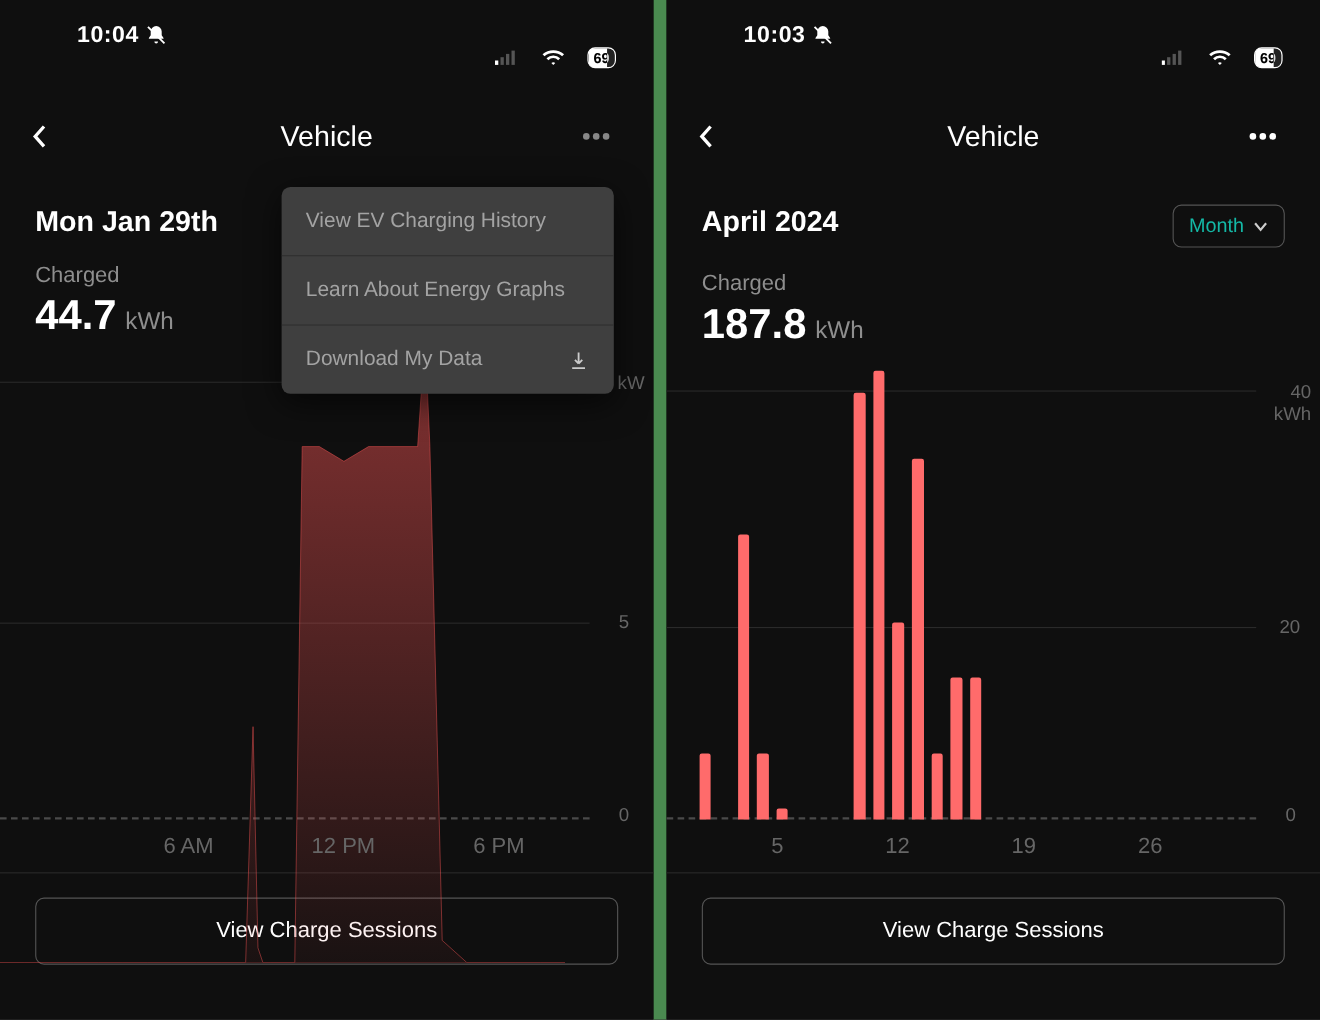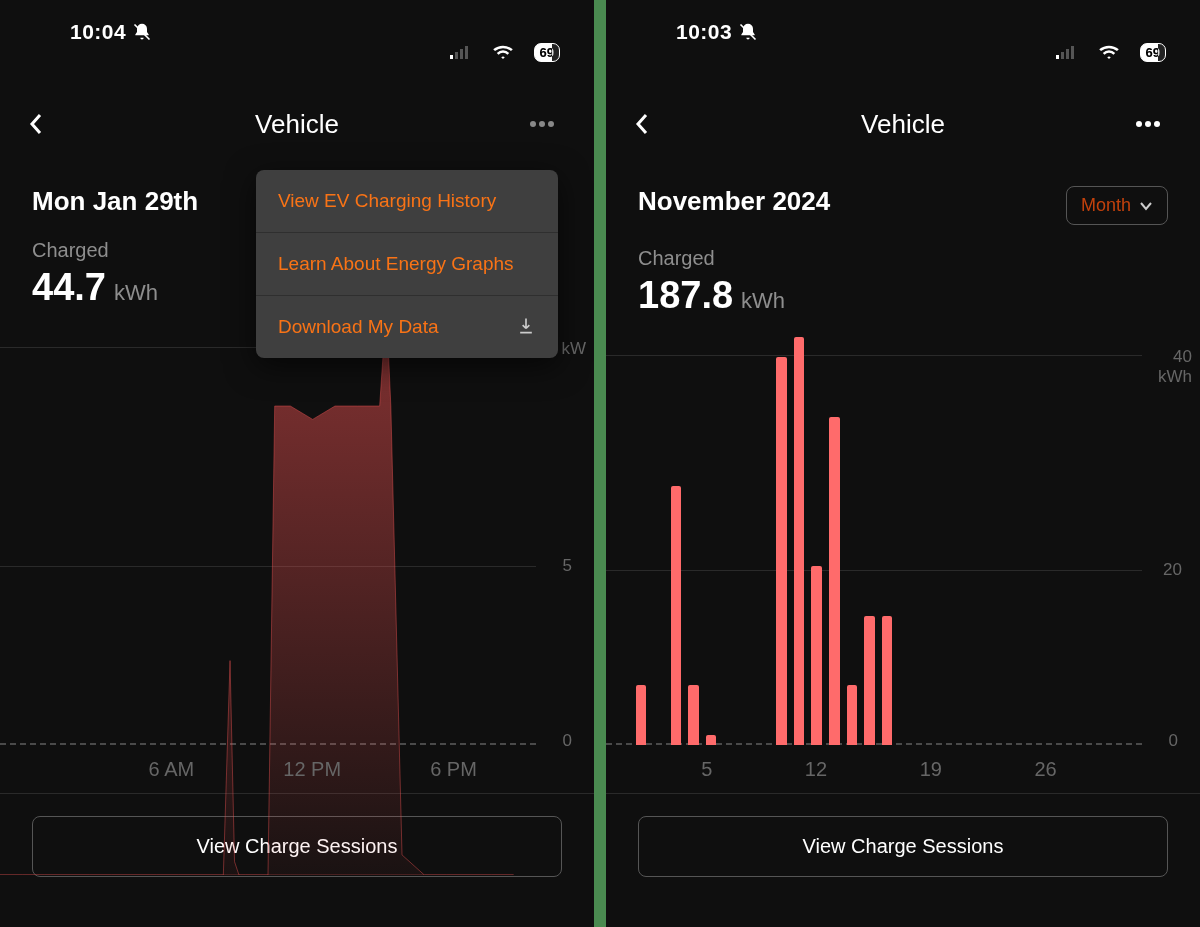--- a/index.html
+++ b/index.html
@@ -27,42 +27,42 @@
   .icon{display:inline-flex;align-items:center;justify-content:center;}
   svg{display:block;}
   
   .navhead{display:flex;align-items:center;justify-content:space-between;padding:48px 32px 6px 16px;position:relative;}
   .navhead .back{width:40px;height:40px;display:flex;align-items:center;justify-content:center;}
   .navhead .title{position:absolute;left:50%;transform:translateX(-50%);font-size:26px;font-weight:500;}
   .navhead .more{width:40px;height:40px;display:flex;align-items:center;justify-content:center;}
   
   .page-head{padding:36px 32px 0 32px;display:flex;align-items:flex-start;justify-content:space-between;}
   .page-head h2{font-size:26px;font-weight:600;}
-  .pill{border:1px solid var(--btn-border);border-radius:8px;padding:8px 14px;display:flex;align-items:center;gap:8px;color:#c2410c;font-size:18px;}
+  .pill{border:1px solid var(--btn-border);border-radius:8px;padding:8px 14px;display:flex;align-items:center;gap:8px;color:#14b8a6;font-size:18px;}
   .metric{padding:22px 32px 0 32px;}
   .metric .label{color:var(--dim);font-size:20px;}
   .metric .val{display:flex;align-items:baseline;gap:8px;margin-top:4px;}
   .metric .val .n{font-size:38px;font-weight:700;}
   .metric .val .u{color:var(--dim);font-size:22px;}
   
   .chart-wrap{position:relative;flex:1;margin-top:30px;}
   .axis-label{position:absolute;color:var(--dim2);font-size:17px;}
   .grid-line{position:absolute;left:0;right:58px;height:0;border-top:1px solid #2a2a2a;}
   .grid-line.dashed{border-top:2px dashed #4a4a4a;}
   .area-chart{position:absolute;inset:0 58px 48px 0;}
   .bar-chart{position:absolute;inset:0 58px 48px 26px;display:flex;align-items:flex-end;gap:0;}
   .bar-slot{flex:1;display:flex;align-items:flex-end;justify-content:center;height:100%;}
   .bar{width:60%;background:var(--red);border-radius:2px 2px 0 0;}
   .x-labels{position:absolute;left:12px;right:58px;bottom:12px;display:flex;justify-content:space-around;color:var(--dim2);font-size:20px;}
   
   .bottom{padding:22px 32px 50px 32px;border-top:1px solid #2a2a2a;margin-top:auto;}
   .btn{width:100%;border:1px solid var(--btn-border);background:transparent;color:#fff;font-size:20px;padding:18px 0;border-radius:8px;text-align:center;}
   
   .popup{position:absolute;top:170px;right:36px;width:302px;background:var(--popup);border-radius:8px;overflow:hidden;box-shadow:0 8px 30px rgba(0,0,0,.6);z-index:20;}
-  .popup .row{padding:20px 22px;font-size:19px;color:#f97316;border-bottom:1px solid #2f2f2f;display:flex;align-items:flex-start;justify-content:space-between;}
+  .popup .row{padding:20px 22px;font-size:19px;color:#a3a3a3;border-bottom:1px solid #2f2f2f;display:flex;align-items:flex-end;justify-content:space-between;}
   .popup .row:last-child{border-bottom:none;}
 </style>
 </head>
 <body>
 
 <div class="collage">
 
   <div class="phone">
 
     <div class="status">
@@ -215,21 +215,21 @@
       <div class="more">
         <svg width="26" height="8" viewBox="0 0 26 8" fill="#fff">
             <circle cx="4" cy="4" r="3"></circle>
             <circle cx="13" cy="4" r="3"></circle>
             <circle cx="22" cy="4" r="3"></circle>
           </svg>
       </div>
     </div>
 
     <div class="page-head">
-      <h2>November 2024</h2>
+      <h2>April 2024</h2>
       <div class="pill">
         <span>Month</span>
         <span class="icon">
           <svg width="14" height="10" viewBox="0 0 14 10" fill="none" stroke="#ccc" stroke-width="2">
               <polyline points="2,2 7,8 12,2"></polyline>
             </svg>
         </span>
       </div>
     </div>
 

